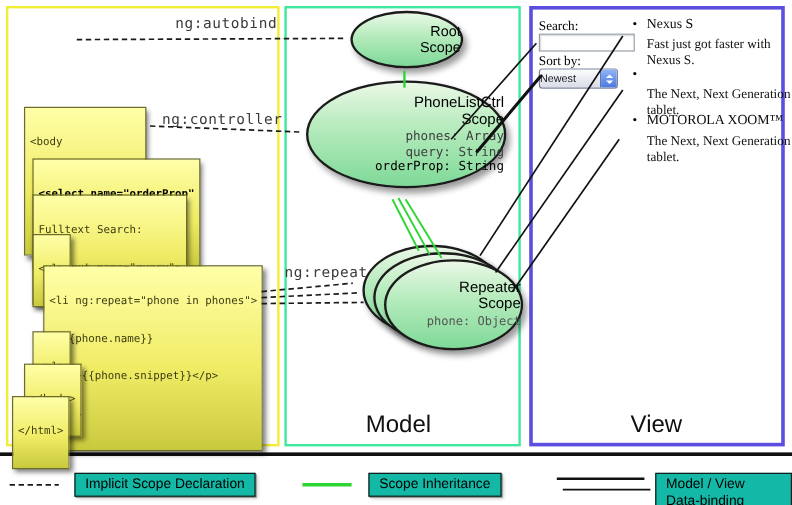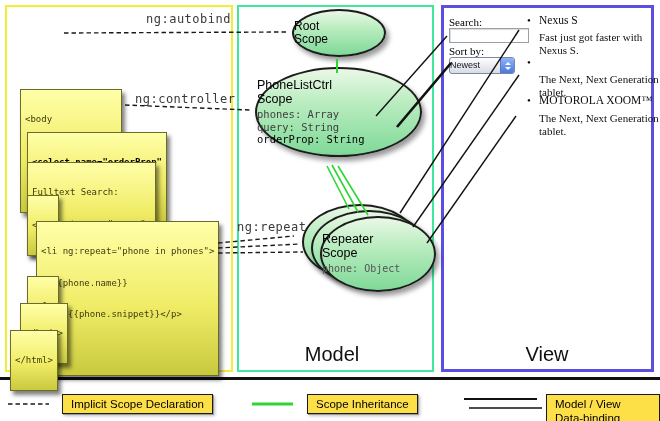--- a/index.html
+++ b/index.html
@@ -15,21 +15,21 @@
            font:9px/10.5px "DejaVu Sans Mono",monospace;color:#3c3c10;
            background:linear-gradient(180deg,#ffffa8 0%,#f0ec66 55%,#c9c93e 100%);
            border:1px solid #6b6b2a;box-shadow:2.5px 3.5px 4px rgba(0,0,0,.5);
            padding:3px 4px;}
   .codebox.bold{font-weight:bold;color:#000;}
   .arrlabel{position:absolute;z-index:4;letter-spacing:.5px;color:#3a3a3a;
             font:12px/13px "DejaVu Sans Mono",monospace;}
   .ellipse{position:absolute;z-index:3;border:2px solid #1c1c1c;border-radius:50%;
            background:linear-gradient(180deg,#eaf8e6 0%,#b9ecbf 40%,#7fd998 100%);
            box-shadow:3px 4px 5px rgba(0,0,0,.4);
-           display:flex;flex-direction:column;align-items:flex-start;justify-content:center;
+           display:flex;flex-direction:column;align-items:flex-end;justify-content:center;
            text-align:center;}
   .ell-title{font:12.5px/14px "Liberation Sans",sans-serif;color:#000;}
   .ell-prop{font:10.5px/12.5px "DejaVu Sans Mono",monospace;color:#3f3f3f;white-space:pre;}
   .ell-prop.bold{font-weight:normal;color:#000;}
   .v-label{position:absolute;z-index:3;font:11px/12px "Liberation Serif",serif;color:#000;}
   .v-input{position:absolute;z-index:3;background:#fff;border:1px solid #98a0a8;
            box-shadow:inset 1px 1px 1px rgba(0,0,0,.15);}
   .v-select{position:absolute;z-index:3;display:flex;align-items:center;
             background:linear-gradient(180deg,#fdfdfd,#d9dce6);
             border:1px solid #7d86a0;border-radius:3px;overflow:hidden;}
@@ -39,21 +39,21 @@
              justify-content:center;gap:2px;border-left:1px solid #5f73b8;
              background:linear-gradient(180deg,#8fb4f7,#4a78e0);}
   .tri-up{width:0;height:0;border-left:3px solid transparent;border-right:3px solid transparent;
           border-bottom:3px solid #fff;}
   .tri-down{width:0;height:0;border-left:3px solid transparent;border-right:3px solid transparent;
             border-top:3px solid #fff;}
   .v-bullet{position:absolute;z-index:3;font:11px/12px "Liberation Serif",serif;color:#000;}
   .v-title{position:absolute;z-index:3;font:11.5px/13px "Liberation Serif",serif;color:#0a0a0a;}
   .v-desc{position:absolute;z-index:3;font:11px/13px "Liberation Serif",serif;color:#111;}
   #separator{position:absolute;left:0;top:377px;width:660px;height:3px;background:#111;z-index:2;}
-  .legbox{position:absolute;z-index:3;background:#fde047;color:#000;
+  .legbox{position:absolute;z-index:3;background:#14b8a6;color:#000;
           font:11.5px/14px "Liberation Sans",sans-serif;padding:2px 8px;
           border:1px solid #1a1a1a;box-shadow:1px 1px 0 #9a9a9a,2px 2px 3px rgba(0,0,0,.25);}
   #arrows{position:absolute;left:0;top:0;width:660px;height:421px;z-index:5;pointer-events:none;}
   #arrows path{fill:none;}
   .ln-dash{stroke:#1a1a1a;stroke-width:1.4;stroke-dasharray:4.5 3;}
   .ln-thin{stroke:#111;stroke-width:1.4;}
   .ln-thick{stroke:#111;stroke-width:2.6;}
   .ln-med{stroke:#111;stroke-width:2.2;}
   .ln-green{stroke:#2ed633;stroke-width:1.6;}
   .ln-green2{stroke:#2ed633;stroke-width:2;}

